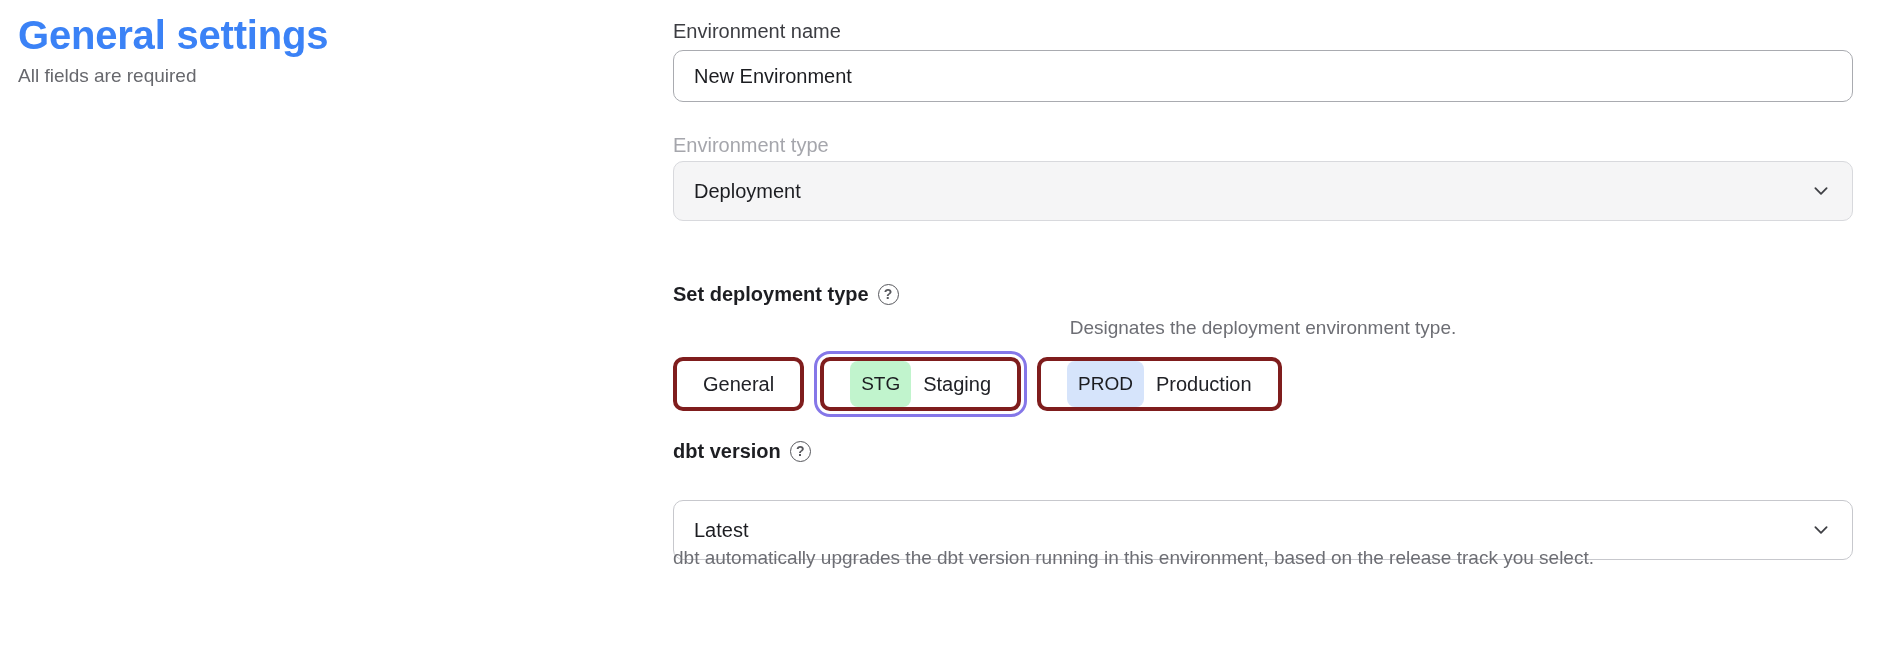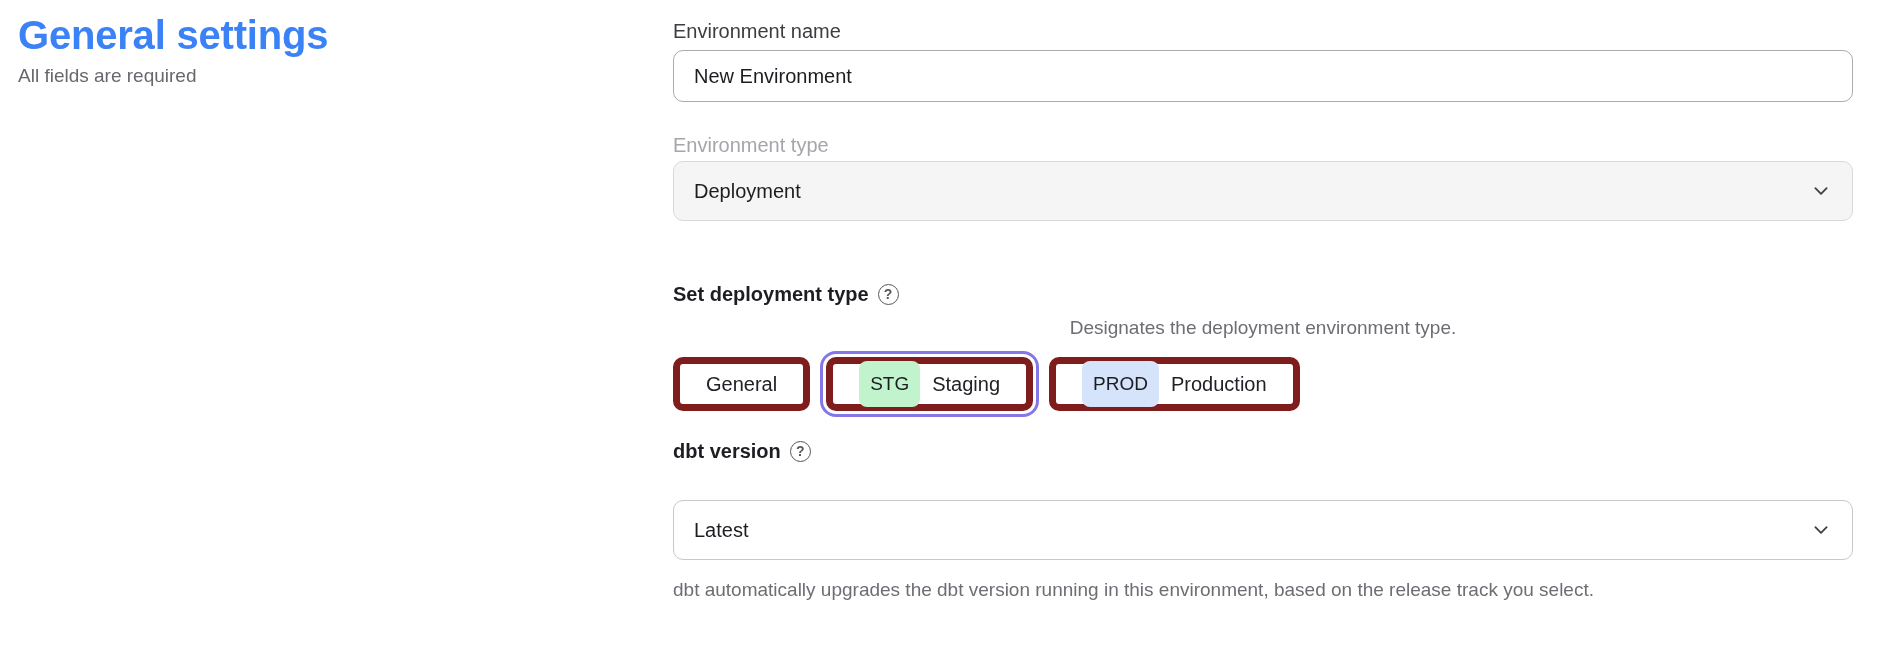--- a/index.html
+++ b/index.html
@@ -23,21 +23,21 @@
   .row-env-name-label { top:19px; }
   .row-env-name-input { top:50px; }
   .row-env-type-label { top:133px; }
   .row-env-type-select { top:161px; }
   .row-env-type-helper { top:234px; }
   .row-deploy-head { top:282px; }
   .row-deploy-desc { top:316px;text-align:center; }
   .row-deploy-buttons { top:357px; display:flex; gap:16px; }
   .row-dbt-head { top:439px; }
   .row-dbt-select { top:500px; }
-  .row-dbt-helper { top:546px;margin-top:32px; }
+  .row-dbt-helper { top:546px; }
   .row-custom-branch { top:598px; display:flex; align-items:center; }
 
   .text-input {
     width:100%; height:52px; border:1px solid #a9abb0; border-radius:10px;
     background:#ffffff; font-family:"Liberation Sans", sans-serif;
     font-size:20px; color:#1c1d21; padding:0 20px; outline:none;
   }
 
   .select-box {
     width:100%; height:60px; border-radius:10px; display:flex; align-items:center;
@@ -47,21 +47,21 @@
   .select-box.disabled-style { background:#f5f5f6; border:1px solid #d8d9dd; cursor:default; }
   .select-chevron { position:absolute; right:22px; top:50%; transform:translateY(-50%); width:18px; height:18px; display:flex; align-items:center; justify-content:center; }
 
   .help-icon {
     display:inline-flex; align-items:center; justify-content:center;
     width:21px; height:21px; border:1.5px solid #56575c; border-radius:50%;
     font-size:14px; font-weight:600; color:#56575c; margin-left:9px; cursor:pointer;
   }
 
   .deploy-btn {
-    height:54px; background:#ffffff; border:7px solid #7f1d1d; border-radius:10px;
+    height:54px; background:#ffffff; border:4px solid #7f1d1d; border-radius:10px;
     display:flex; align-items:center; justify-content:center; gap:12px;
     font-family:"Liberation Sans", sans-serif; font-size:20px; font-weight:500;
     color:#212227; padding:0 26px; cursor:pointer;
   }
   .deploy-btn.selected { outline:3px solid #8577e8; outline-offset:3px; }
   .env-badge { border-radius:8px; padding:12px 11px; font-size:19px; font-weight:500; color:#1b1c20; line-height:22px; }
   .badge-stg  { background:#c1f4cd; }
   .badge-prod { background:#d6e4fb; }
 
   .checkbox {

